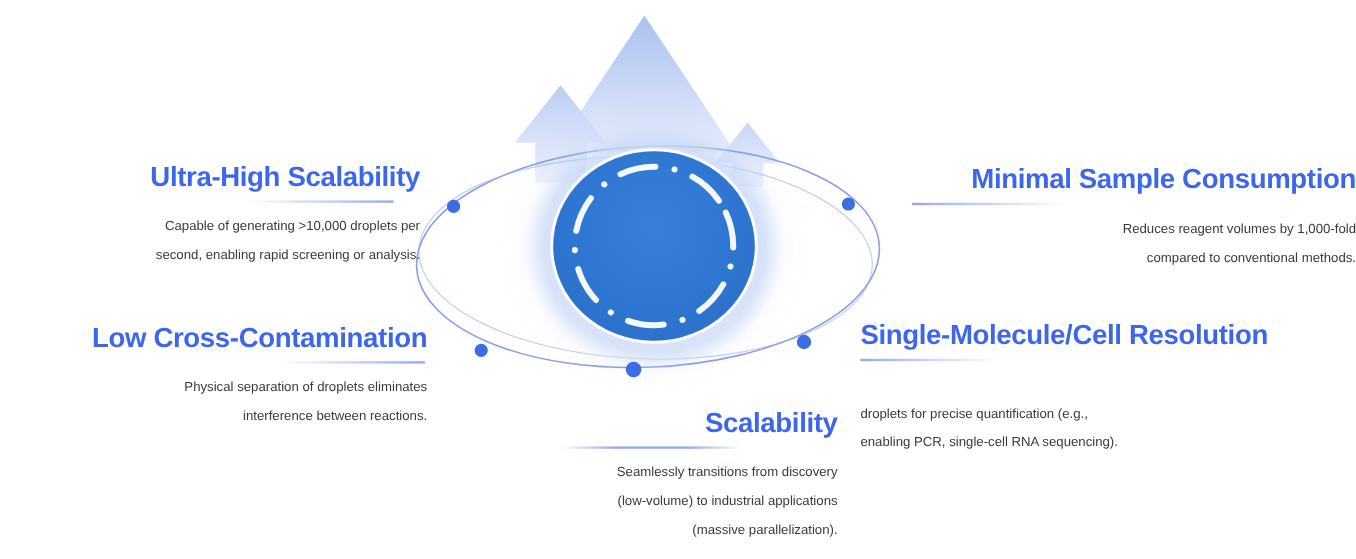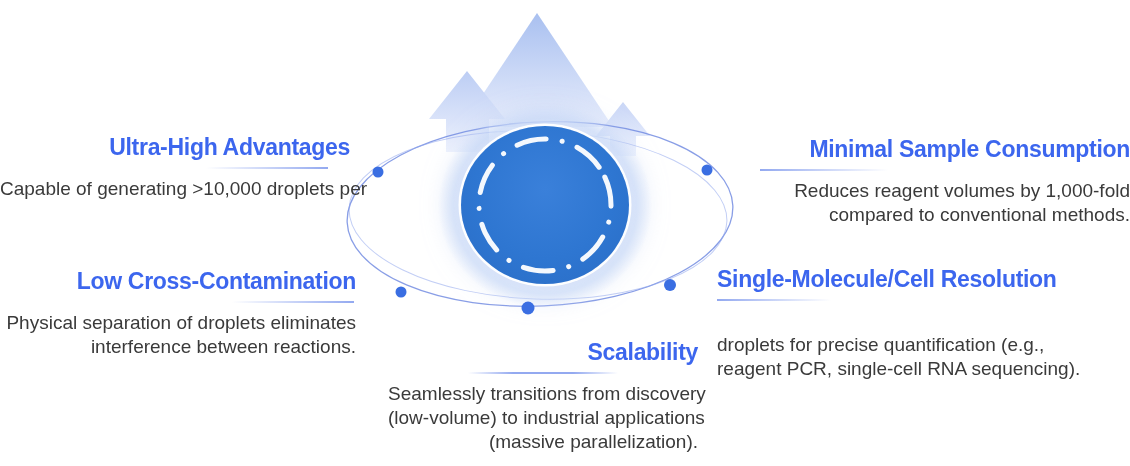--- a/index.html
+++ b/index.html
@@ -27,21 +27,21 @@
     text-shadow:0 1px 2px rgba(20,60,120,0.25);
   }
   svg.dots { z-index:4; pointer-events:none; }
 
   .adv { position:absolute; z-index:5; }
   .adv-title {
     font-size:23px; line-height:28px; font-weight:bold; color:#3c66ee;
     letter-spacing:-0.3px; white-space:nowrap;
   }
   .adv-underline { height:1.5px; margin-top:6px; }
-  .adv-body { margin-top:8px; font-size:19px; line-height:24px; color:#3a3a3a; }
+  .adv-body { margin-top:8px; font-size:11px; line-height:24px; color:#3a3a3a; }
   .adv-body span { white-space:nowrap; }
 
   .block-uht { left:0px;   top:133px; width:350px; text-align:right; }
   .block-uht .adv-underline { width:122px; margin-left:auto; margin-right:22px;
     background:linear-gradient(90deg, rgba(147,169,240,0), #93a9f0); }
   .block-lcc { left:0px;   top:267px; width:356px; text-align:right; }
   .block-lcc .adv-underline { width:122px; margin-left:auto; margin-right:2px;
     background:linear-gradient(90deg, rgba(147,169,240,0), #93a9f0); }
   .block-msc { left:760px; top:135px; width:370px; text-align:right; }
   .block-msc .adv-underline { width:128px;
@@ -94,24 +94,25 @@
     <g fill="#3a6ee2">
       <circle cx="378" cy="172" r="5.5"></circle>
       <circle cx="707" cy="170" r="5.5"></circle>
       <circle cx="401" cy="292" r="5.5"></circle>
       <circle cx="528" cy="308" r="6.5"></circle>
       <circle cx="670" cy="285" r="6"></circle>
     </g>
   </svg>
 
   <section class="adv block-uht">
-    <h2 class="adv-title">Ultra-High Advantages</h2>
+    <h2 class="adv-title">Ultra-High Scalability</h2>
     <div class="adv-underline"></div>
     <p class="adv-body">
       <span>Capable of generating &gt;10,000 droplets per</span><br>
+      <span>second, enabling rapid screening or analysis.</span>
     </p>
   </section>
 
   <section class="adv block-msc">
     <h2 class="adv-title">Minimal Sample Consumption</h2>
     <div class="adv-underline"></div>
     <p class="adv-body">
       <span>Reduces reagent volumes by 1,000-fold</span><br>
       <span>compared to conventional methods.</span>
     </p>
@@ -125,21 +126,21 @@
       <span>interference between reactions.</span>
     </p>
   </section>
 
   <section class="adv block-smr">
     <h2 class="adv-title">Single-Molecule/Cell Resolution</h2>
     <div class="adv-underline"></div>
     <p class="adv-body">
       <br>
       <span>droplets for precise quantification (e.g.,</span><br>
-      <span>reagent PCR, single-cell RNA sequencing).</span>
+      <span>enabling PCR, single-cell RNA sequencing).</span>
     </p>
   </section>
 
   <section class="adv block-sca">
     <h2 class="adv-title">Scalability</h2>
     <div class="adv-underline"></div>
     <p class="adv-body">
       <span>Seamlessly transitions from discovery</span><br>
       <span>(low-volume) to industrial applications</span><br>
       <span>(massive parallelization).</span>

